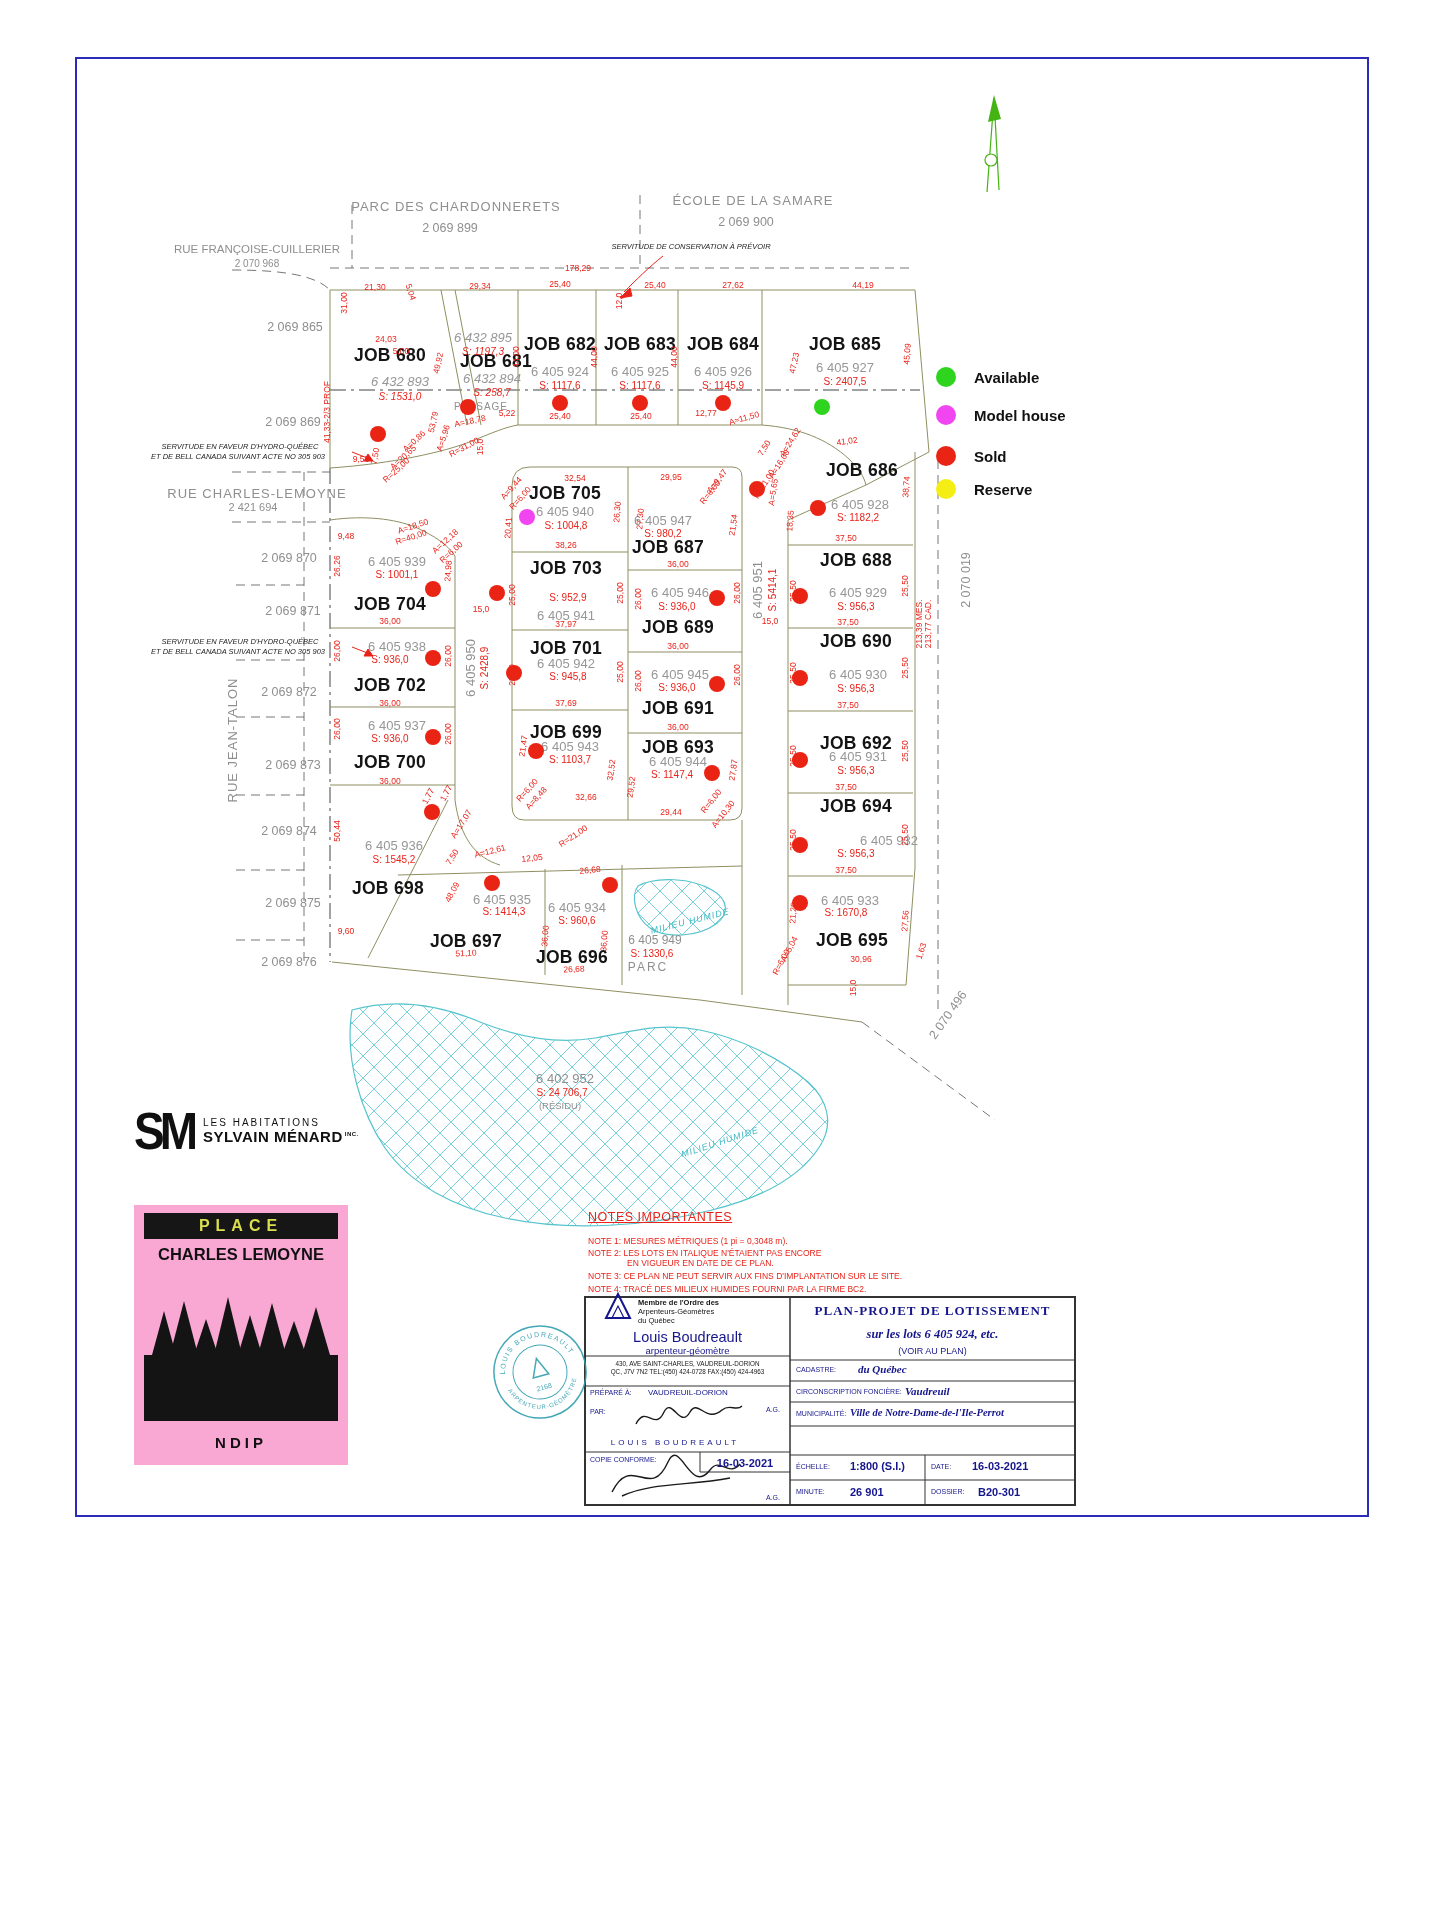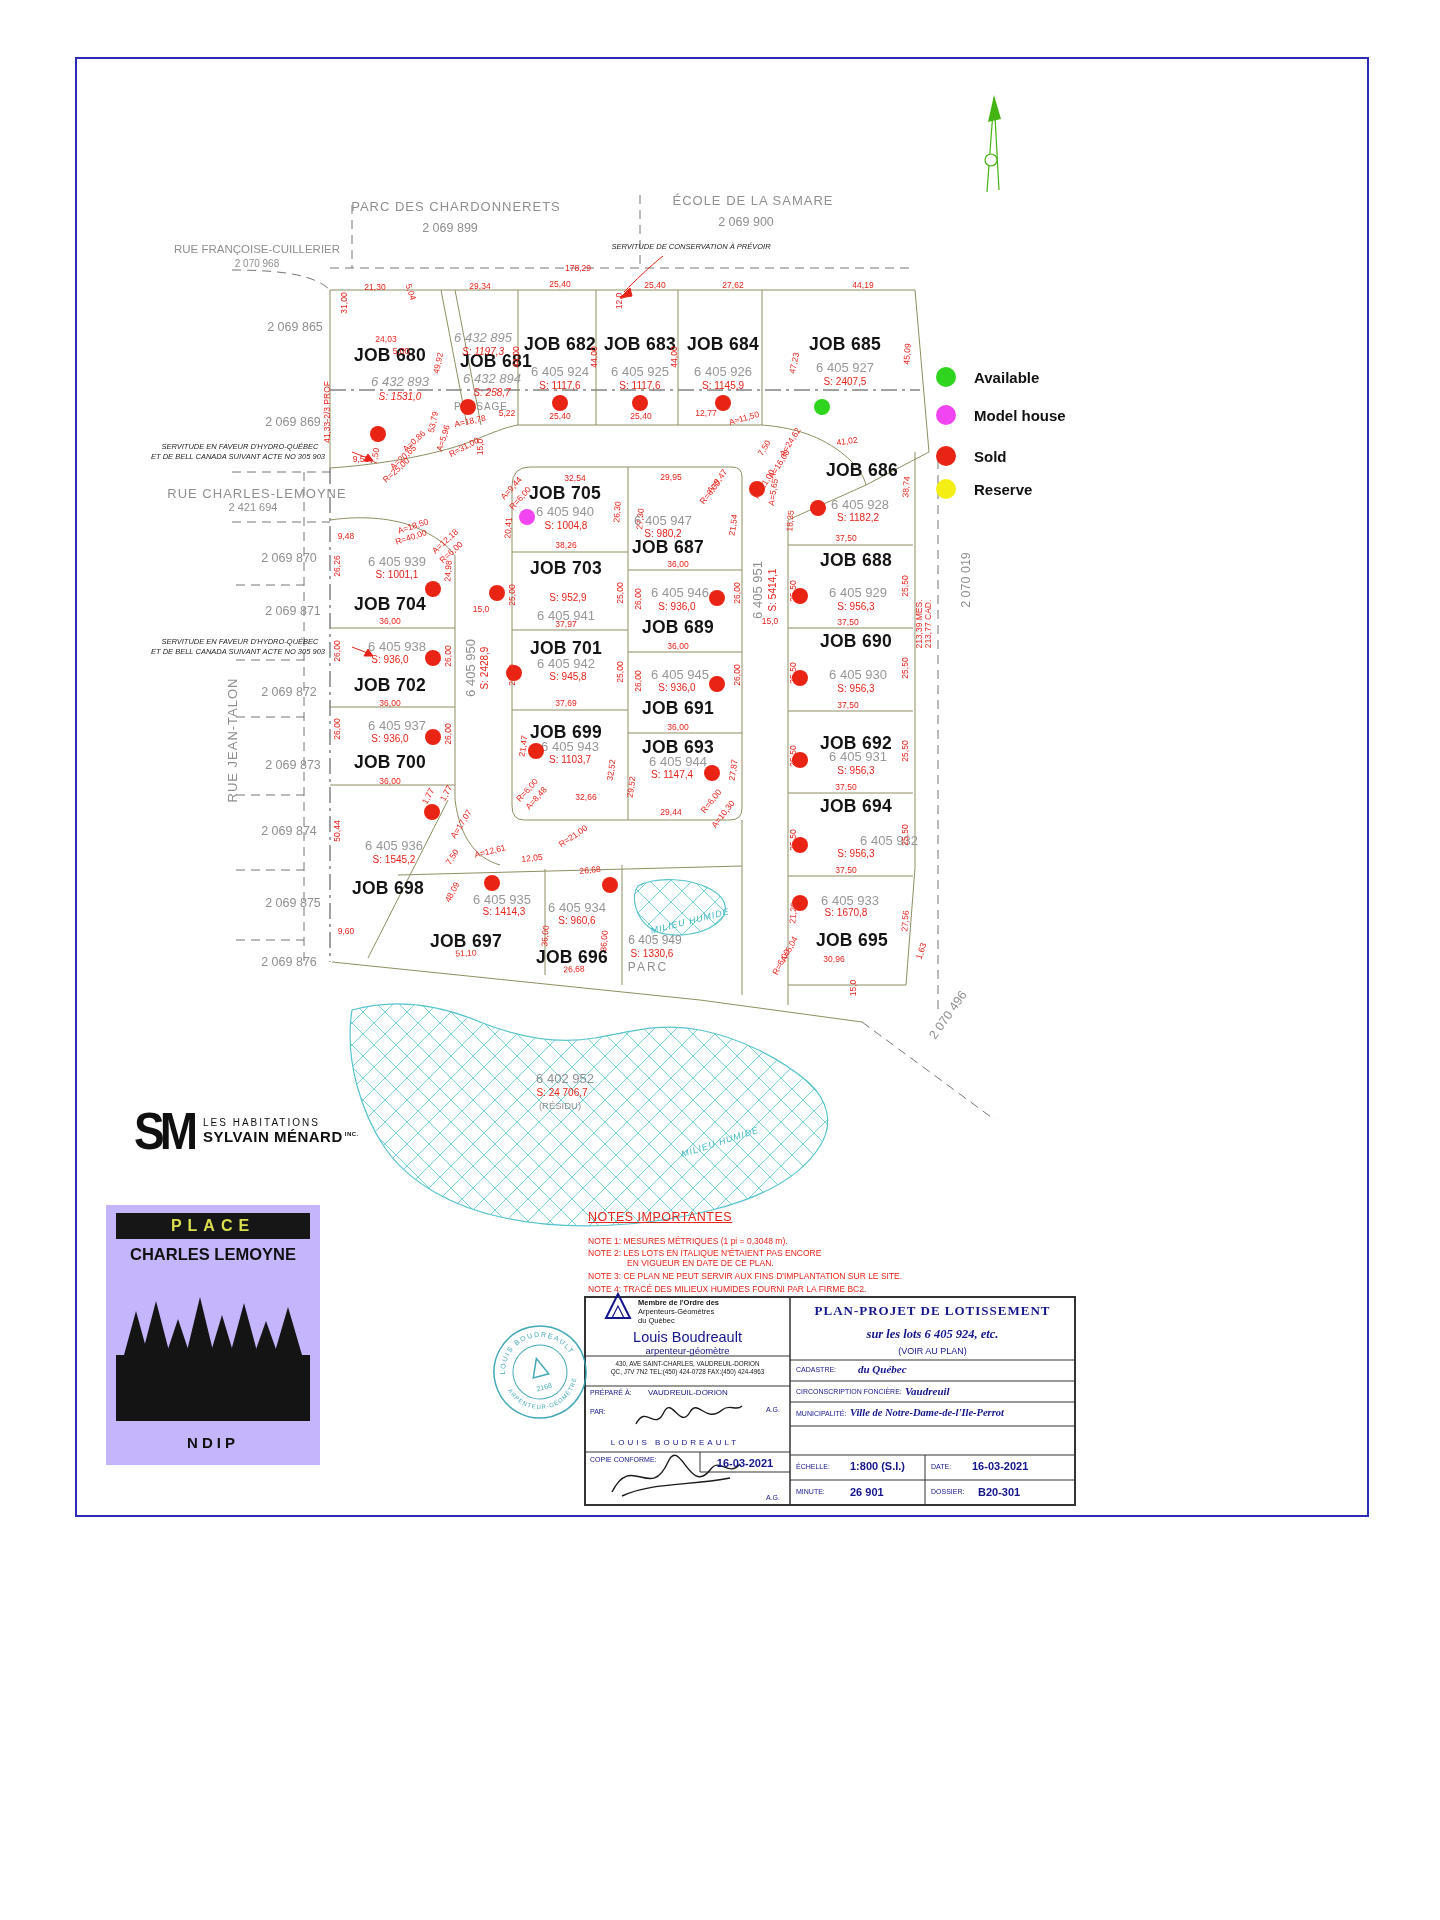--- a/index.html
+++ b/index.html
@@ -30,21 +30,21 @@
   .tb-val{font-family:"Liberation Serif",serif;font-style:italic;font-weight:bold;font-size:11px;}
   .tb-bold{font-weight:bold;font-size:11px;}
   .blk{color:#161616;}
   
   .sm-logo{position:absolute;left:134px;top:1104px;display:flex;align-items:center;gap:10px;z-index:2;}
   .sm-mark{font-weight:900;font-size:46px;color:#101010;letter-spacing:-5px;transform:scaleY(1.12);}
   .sm-line1{font-size:10px;letter-spacing:2px;color:#101010;}
   .sm-line2{font-size:15px;font-weight:bold;color:#101010;letter-spacing:.5px;}
   .sm-inc{font-size:6px;vertical-align:super;margin-left:2px;}
   
-  .sign{position:absolute;left:106px;top:1205px;width:214px;height:260px;background:#c4b5fd;z-index:2;}
+  .sign{position:absolute;left:134px;top:1205px;width:214px;height:260px;background:#f9a8d4;z-index:2;}
   .sign-place-bar{position:absolute;left:10px;top:8px;width:194px;height:26px;background:#161616;color:#d9df4d;font-weight:bold;font-size:16px;letter-spacing:6px;display:flex;align-items:center;justify-content:center;}
   .sign-name{position:absolute;left:0;top:40px;width:100%;text-align:center;font-weight:bold;font-size:16.5px;color:#111;}
   .sign-forest{position:absolute;left:10px;top:66px;}
   .sign-ndip{position:absolute;left:0;bottom:14px;width:100%;text-align:center;font-weight:bold;font-size:15px;letter-spacing:4px;color:#111;}
 </style>
 </head>
 <body>
 
 <div class="page">
   <div class="frame"></div>
@@ -412,21 +412,21 @@
       <div class="lbl dim" style="left: 573px; top: 836px; transform: translate(-50%, -50%) rotate(-34deg);">R=21,00</div>
       <div class="lbl dim" style="left: 346px; top: 931px; transform: translate(-50%, -50%);">9,60</div>
       <div class="lbl dim" style="left: 590px; top: 870px; transform: translate(-50%, -50%) rotate(-6deg);">26,68</div>
       <div class="lbl dim" style="left: 466px; top: 953px; transform: translate(-50%, -50%) rotate(-3deg);">51,10</div>
       <div class="lbl dim" style="left: 545px; top: 936px; transform: translate(-50%, -50%) rotate(-86deg);">36,00</div>
       <div class="lbl dim" style="left: 604px; top: 941px; transform: translate(-50%, -50%) rotate(-86deg);">36,00</div>
       <div class="lbl dim" style="left: 574px; top: 969px; transform: translate(-50%, -50%) rotate(-3deg);">26,68</div>
       <div class="lbl dim" style="left: 770px; top: 621px; transform: translate(-50%, -50%);">15,0</div>
       <div class="lbl dim" style="left: 793px; top: 913px; transform: translate(-50%, -50%) rotate(-86deg);">21,25</div>
       <div class="lbl dim" style="left: 905px; top: 921px; transform: translate(-50%, -50%) rotate(-86deg);">27,56</div>
-      <div class="lbl dim" style="left: 834px; top: 959px; transform: translate(-50%, -50%);">30,96</div>
+      <div class="lbl dim" style="left: 861px; top: 959px; transform: translate(-50%, -50%);">30,96</div>
       <div class="lbl dim" style="left: 789px; top: 949px; transform: translate(-50%, -50%) rotate(-62deg);">A=5,04</div>
       <div class="lbl dim" style="left: 781px; top: 962px; transform: translate(-50%, -50%) rotate(-62deg);">R=6,00</div>
       <div class="lbl dim" style="left: 921px; top: 951px; transform: translate(-50%, -50%) rotate(-72deg);">1,63</div>
       <div class="lbl dim" style="left: 853px; top: 988px; transform: translate(-50%, -50%) rotate(-90deg);">15,0</div>
       <div class="lbl dim" style="left: 919px; top: 624px; transform: translate(-50%, -50%) rotate(-90deg);">213,39 MES.</div>
       <div class="lbl dim" style="left: 928px; top: 624px; transform: translate(-50%, -50%) rotate(-90deg);">213,77 CAD.</div>
       <div class="lbl sval" style="left: 772px; top: 590px; transform: translate(-50%, -50%) rotate(-90deg);">S: 5414,1</div>
       <div class="lbl sval" style="left: 484px; top: 668px; transform: translate(-50%, -50%) rotate(-90deg);">S: 2428,9</div>
       <div class="lbl sval" style="left: 652px; top: 953px; transform: translate(-50%, -50%);">S: 1330,6</div>
       <div class="lbl sval" style="left: 562px; top: 1092px; transform: translate(-50%, -50%);">S: 24 706,7</div>

